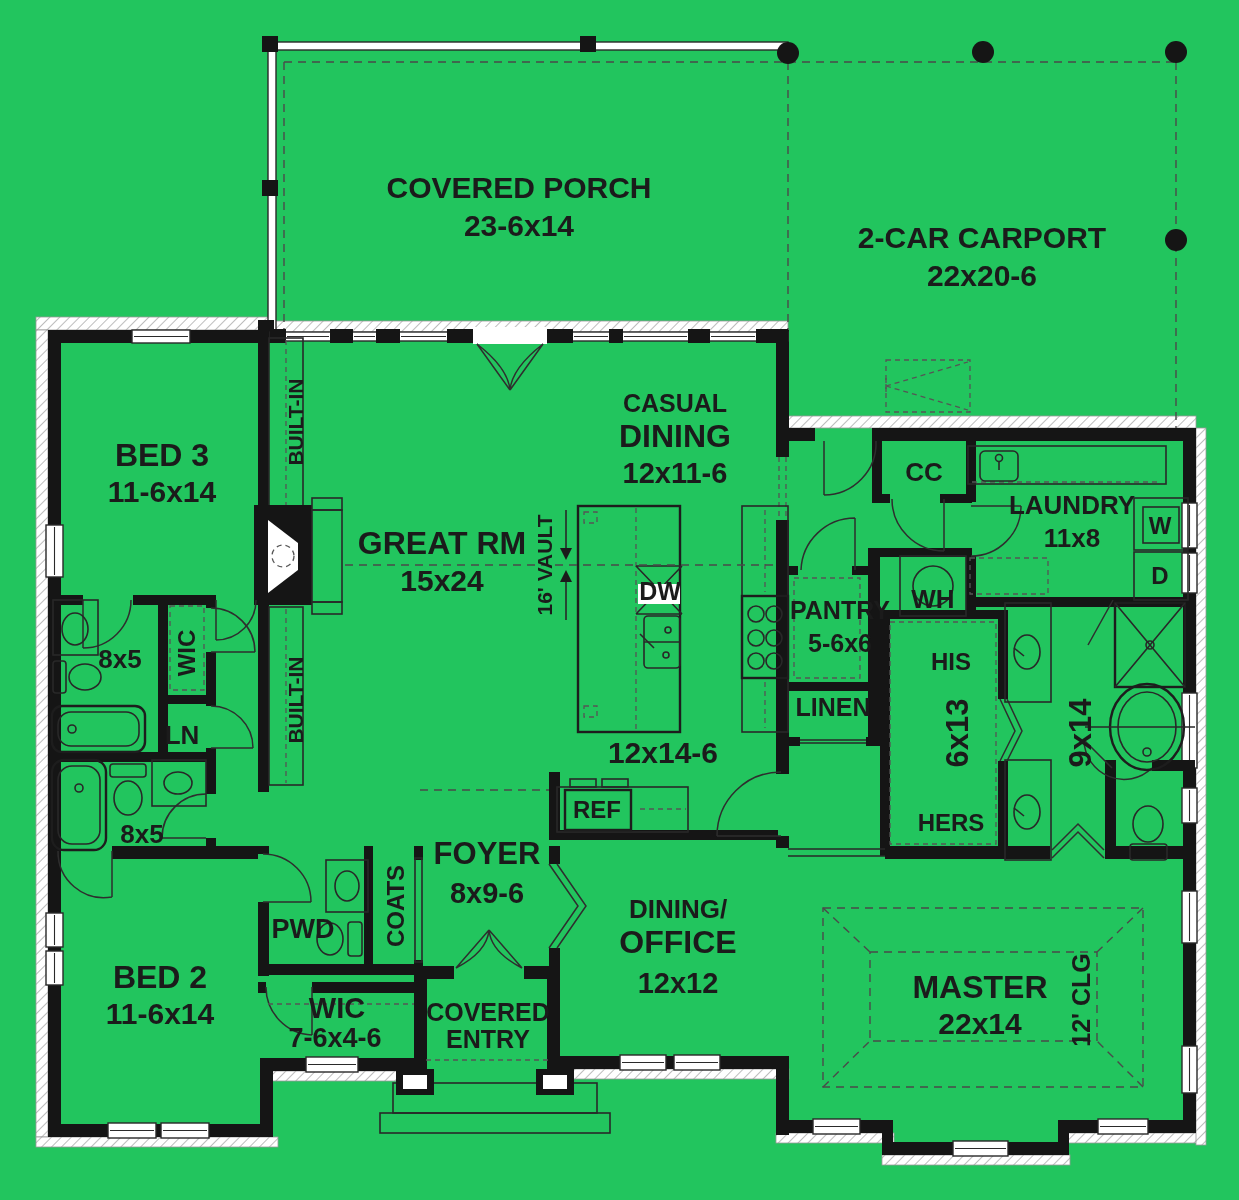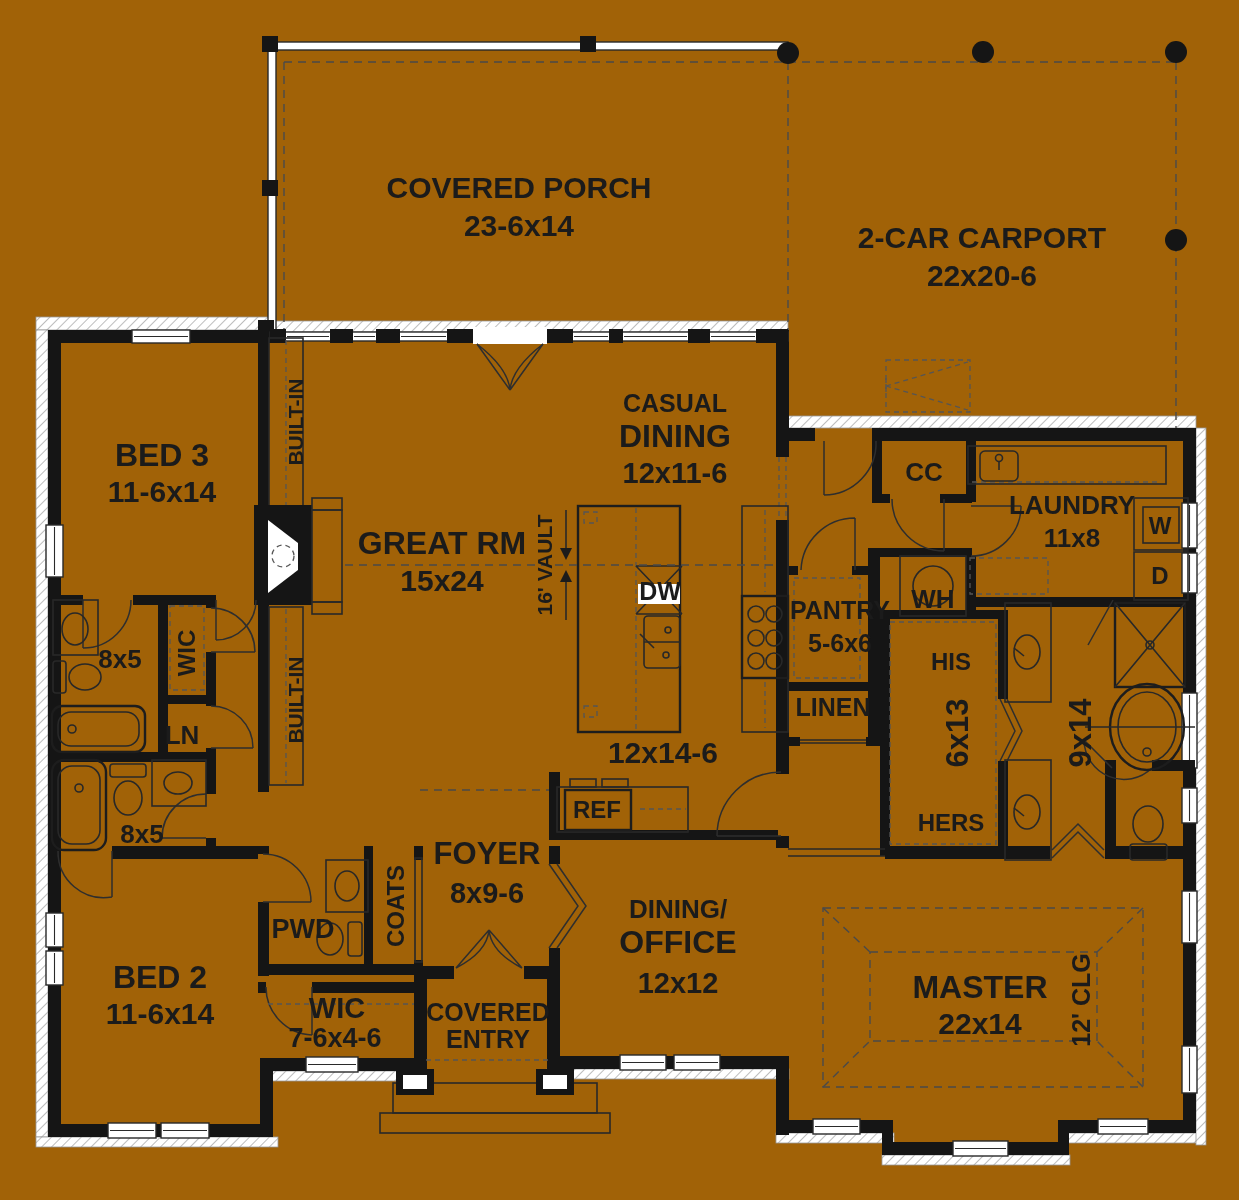--- a/index.html
+++ b/index.html
@@ -1,16 +1,16 @@
 <!DOCTYPE html>
 <html><head>
 <meta charset="utf-8">
 <style>
   html,body{margin:0;padding:0;background:#ffffff;}
-  .stage{position:relative;width:1239px;height:1200px;background:#a16207;overflow:hidden;}
+  .stage{position:relative;width:1239px;height:1200px;background:#22c55e;overflow:hidden;}
   svg{position:absolute;left:0;top:0;}
   text{font-family:"Liberation Sans","DejaVu Sans",sans-serif;font-weight:bold;fill:#1b1b1b;text-anchor:middle;}
   .fs32{font-size:32px}.fs31{font-size:31px}.fs30{font-size:30px}.fs29{font-size:29px}
   .fs27{font-size:27px}.fs26{font-size:26px}.fs25{font-size:25px}.fs24{font-size:24px}.fs21{font-size:21px}
   .wall{fill:#151515;stroke:none}
   .thin{fill:none;stroke:#282828;stroke-width:1.6}
   .thin2{fill:none;stroke:#1d1d1d;stroke-width:2.4}
   .wfill{fill:#ffffff;stroke:#282828;stroke-width:1.4}
   .dash{fill:none;stroke:#4a4a4a;stroke-width:1.4;stroke-dasharray:8 6}
   .dash2{fill:none;stroke:#555;stroke-width:1.3;stroke-dasharray:5 4}

